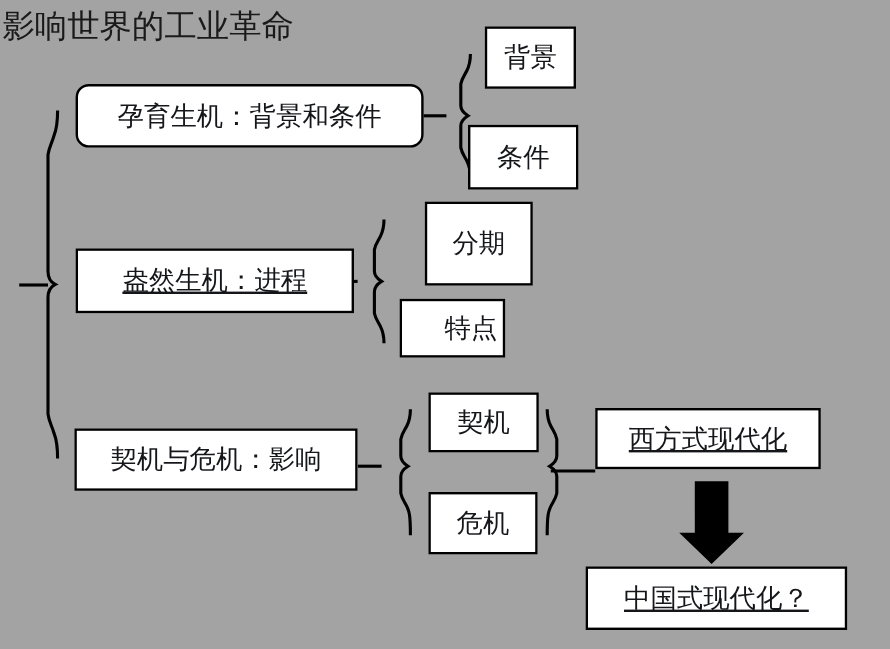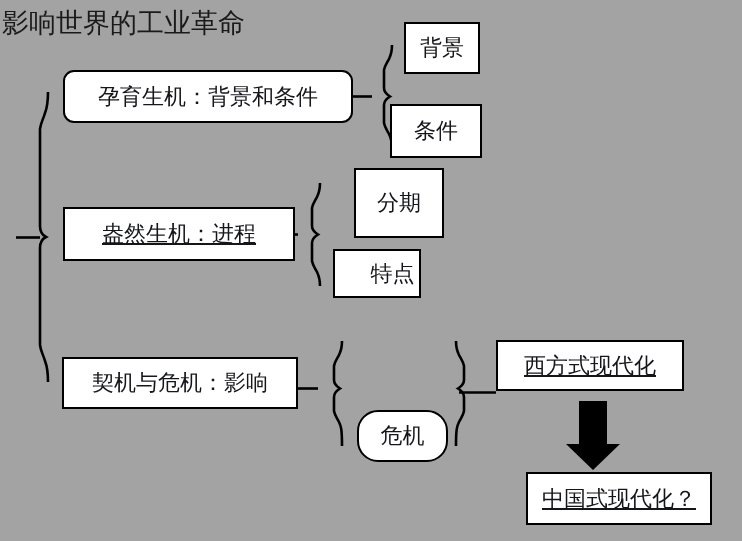--- a/index.html
+++ b/index.html
@@ -146,20 +146,21 @@
   <div class="node node-lvl1" style="left:62px; top:357px; width:236px; height:52px;font-family:Liberation Serif, serif;">契机与危机：影响</div>
 
   <div class="node node-lvl2" style="left:404px; top:22px; width:76px; height:52px;">背景</div>
 
   <div class="node node-lvl2" style="left:390px; top:104px; width:92px; height:54px;">条件</div>
 
   <div class="node node-lvl2" style="left:354px; top:168px; width:90px; height:70px;">分期</div>
 
   <div class="node node-lvl2" style="left:333px; top:249px; width:88px; height:49px;padding-left:31px;">特点</div>
 
+  <div class="node node-lvl2" style="left:357px; top:327px; width:92px; height:50px;">契机</div>
 
-  <div class="node node-lvl2" style="left:357px; top:410px; width:91px; height:52px;border-radius:21px;">危机</div>
+  <div class="node node-lvl2" style="left:357px; top:410px; width:91px; height:52px;">危机</div>
 
   <div class="node node-out" style="left:496px; top:340px; width:188px; height:51px;">西方式现代化</div>
 
-  <div class="node node-out" style="left:488px; top:472px; width:186px; height:53px;margin-left:38px;">中国式现代化？</div>
+  <div class="node node-out" style="left:488px; top:472px; width:218px; height:53px;">中国式现代化？</div>
 
 </div>
 
 </body></html>

